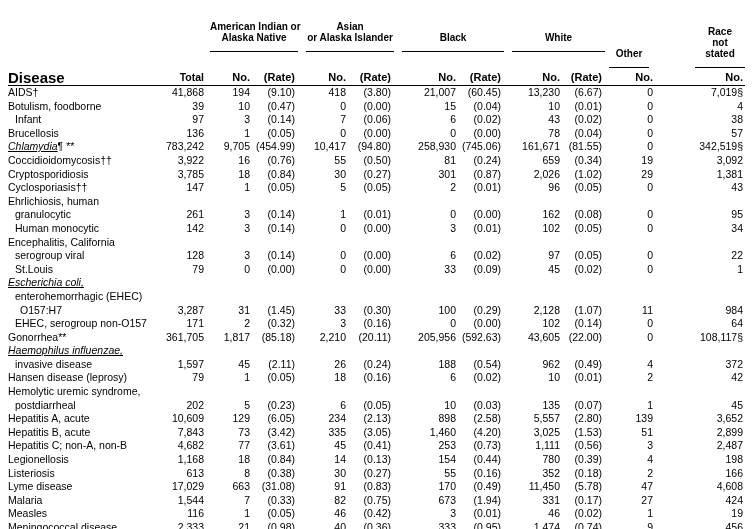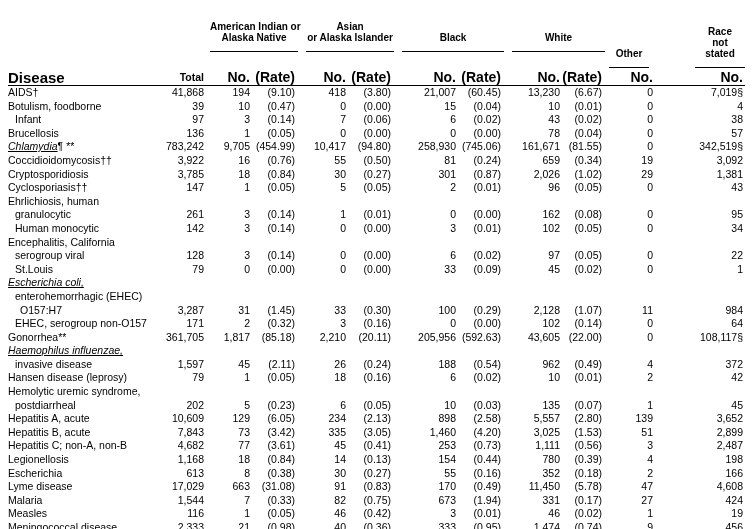--- a/index.html
+++ b/index.html
@@ -20,21 +20,21 @@
   }
   th, td { padding: 0; vertical-align: bottom; }
   thead th { font-weight: 700; font-size: 10px; line-height: 11px; }
   th.c-d { text-align: left; font-size: 15px; padding-bottom: 2px; }
   th.c-t { font-size: 10.5px; padding-bottom: 2px; }
   .grp { overflow: visible; }
   .gi { border-bottom: 1px solid #000; padding-bottom: 8px; text-align: center; white-space: nowrap; }
   .gi.g2 { margin: 16px 4px; }
   .gi.g-other { width: 40px; margin-left: auto; margin-right: 15px; }
   .gi.g-rns  { width: 50px; margin-left: auto; margin-right: 0; }
-  .subhead th { font-size: 14px; padding-top: 4px; padding-bottom: 2px; }
+  .subhead th { font-size: 11px; padding-top: 4px; padding-bottom: 2px; }
   .subhead th, .hdr-bottom { border-bottom: 1.5px solid #000; }
   .num  { text-align: right; padding-right: 2px; white-space: nowrap; }
   .rate { text-align: right; padding-right: 7px; white-space: nowrap; }
   tbody td { font-size: 10.5px; line-height: 13.6px; white-space: nowrap; }
   tbody td.d { text-align: left; overflow: visible; }
   td.ind1 { padding-left: 7px; }
   td.ind2 { padding-left: 12px; }
   tbody tr:last-child td { border-bottom: 1.5px solid #000; }
   i { font-style: italic; text-decoration: underline; }
 </style>
@@ -505,21 +505,21 @@
           <td class="num">14</td>
           <td class="rate">(0.13)</td>
           <td class="num">154</td>
           <td class="rate">(0.44)</td>
           <td class="num">780</td>
           <td class="rate">(0.39)</td>
           <td class="num">4</td>
           <td class="num">198</td>
         </tr>
         <tr>
-          <td class="d">Escherichia</td>
+          <td class="d">Listeriosis</td>
           <td class="num">613</td>
           <td class="num">8</td>
           <td class="rate">(0.38)</td>
           <td class="num">30</td>
           <td class="rate">(0.27)</td>
           <td class="num">55</td>
           <td class="rate">(0.16)</td>
           <td class="num">352</td>
           <td class="rate">(0.18)</td>
           <td class="num">2</td>

